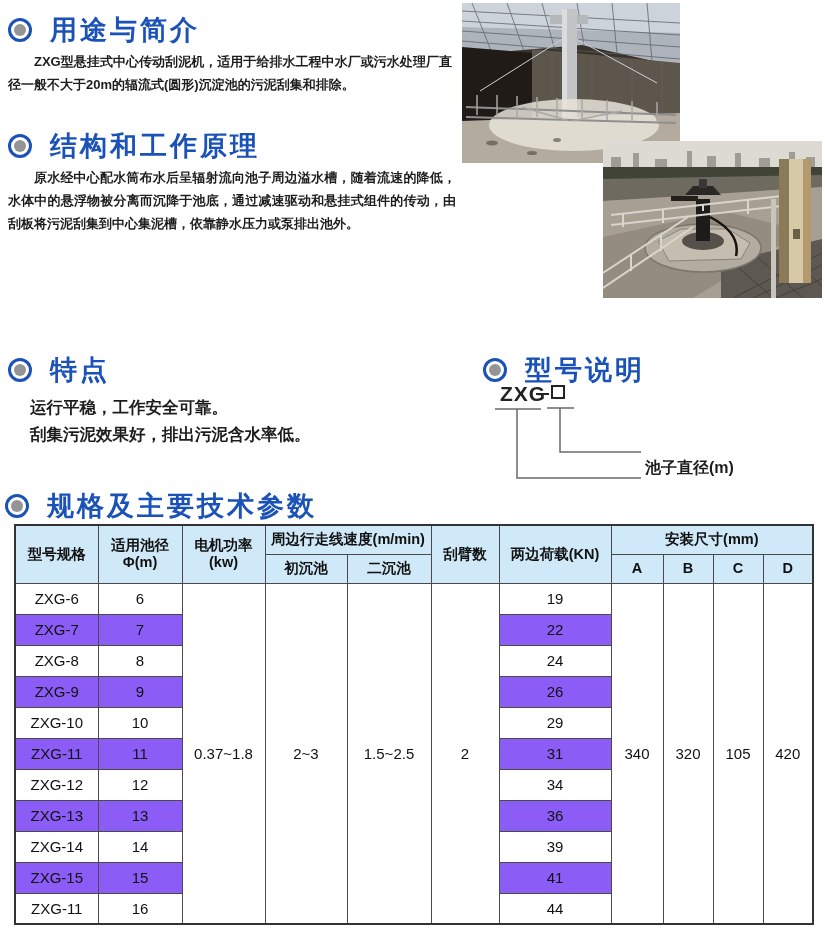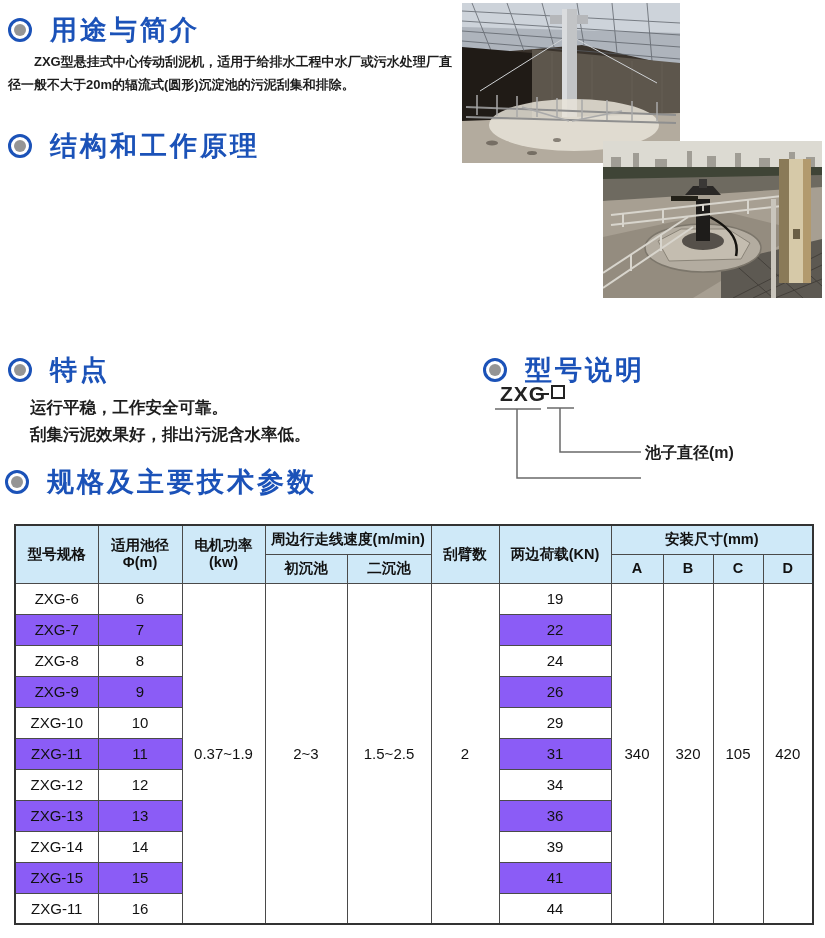--- a/index.html
+++ b/index.html
@@ -19,21 +19,21 @@
   .para p { text-indent:2em; }
   .feat-list { position:absolute; font-size:16.5px; line-height:27px; color:#1d1d1d; font-weight:600; }
 
   
   .model-diagram { position:absolute; left:483px; top:382px; width:342px; height:112px; }
   .model-code { position:absolute; left:17px; top:0; font-size:21px; font-weight:700; color:#222; letter-spacing:1px; }
   .model-dash { position:absolute; left:53px; top:11px; width:13px; height:2px; background:#222; }
   .model-box { position:absolute; left:68px; top:3px; width:14px; height:14px; border:2px solid #222; background:#fff; }
   .model-lines { position:absolute; left:0; top:0; }
   .model-label { position:absolute; font-size:16px; font-weight:700; color:#1d1d1d; white-space:nowrap; }
-  .lbl-diameter { left:162px; top:61px; }
+  .lbl-diameter { left:162px; top:76px; }
   .lbl-machine  { left:162px; top:87px; }
 
   
   .photo { position:absolute; overflow:hidden; }
   .photo-1 { left:462px; top:3px; width:218px; height:160px; z-index:1; }
   .photo-2 { left:603px; top:141px; width:219px; height:157px; z-index:2; }
 
   
   .spec-table { position:absolute; left:14px; top:524px; }
   table { border-collapse:collapse; table-layout:fixed; width:798px; border:2px solid #333; }
@@ -58,20 +58,21 @@
     <p>ZXG型悬挂式中心传动刮泥机，适用于给排水工程中水厂或污水处理厂直径一般不大于20m的辐流式(圆形)沉淀池的污泥刮集和排除。</p>
   </div>
 
   <div class="sec-head" style="left:8px; top:128px;">
     <span class="bullet">
         <span class="dot"></span>
       </span>
     <span class="htxt">结构和工作原理</span>
   </div>
   <div class="para" style="left:8px; top:166px; width:448px;">
+    <p>原水经中心配水筒布水后呈辐射流向池子周边溢水槽，随着流速的降低，水体中的悬浮物被分离而沉降于池底，通过减速驱动和悬挂式组件的传动，由刮板将污泥刮集到中心集泥槽，依靠静水压力或泵排出池外。</p>
   </div>
 
   <div class="sec-head" style="left:8px; top:352px;">
     <span class="bullet">
         <span class="dot"></span>
       </span>
     <span class="htxt">特点</span>
   </div>
   <div class="feat-list" style="left:30px; top:394px; width:420px;">
     <div>运行平稳，工作安全可靠。</div>
@@ -224,21 +225,21 @@
       </g>
 
       <rect x="176" y="18" width="32" height="124" fill="#b29a6e"></rect>
       <rect x="176" y="18" width="10" height="124" fill="#8a7a58"></rect>
       <rect x="186" y="18" width="14" height="124" fill="#d6c9a8"></rect>
       <rect x="168" y="58" width="5" height="99" fill="#c9c5bc"></rect>
       <rect x="190" y="88" width="7" height="10" fill="#6b5f45"></rect>
     </svg>
   </div>
 
-  <div class="sec-head" style="left:5px; top:464px;justify-content:space-between;">
+  <div class="sec-head" style="left:5px; top:488px;justify-content:space-between;">
     <span class="bullet">
         <span class="dot"></span>
       </span>
     <span class="htxt">规格及主要技术参数</span>
   </div>
 
   <div class="spec-table">
     <table>
       <colgroup>
         <col style="width:83px">
@@ -271,21 +272,21 @@
           <th>A</th>
           <th>B</th>
           <th>C</th>
           <th>D</th>
         </tr>
       </thead>
       <tbody>
         <tr>
           <td class="z">ZXG-6</td>
           <td class="z">6</td>
-          <td rowspan="11">0.37~1.9</td>
+          <td rowspan="11">0.37~1.8</td>
           <td rowspan="11">2~3</td>
           <td rowspan="11">1.5~2.5</td>
           <td rowspan="11">2</td>
           <td class="z">19</td>
           <td rowspan="11">340</td>
           <td rowspan="11">320</td>
           <td rowspan="11">105</td>
           <td rowspan="11">420</td>
         </tr>
         <tr class="alt">

